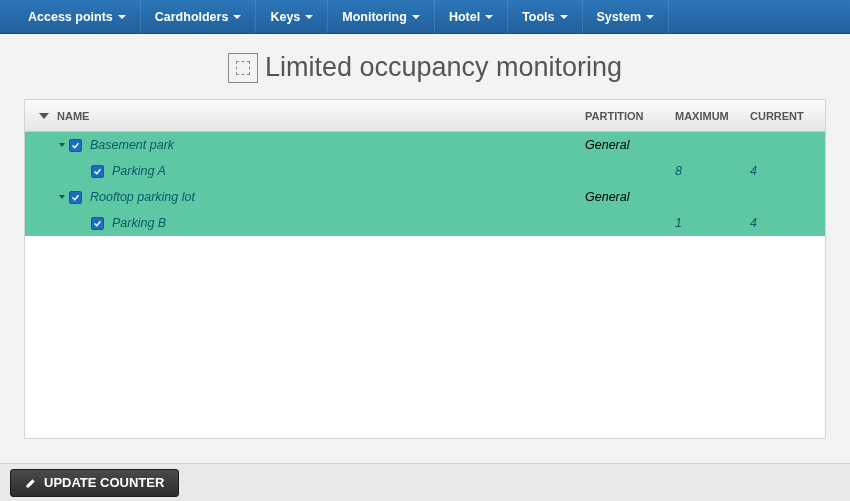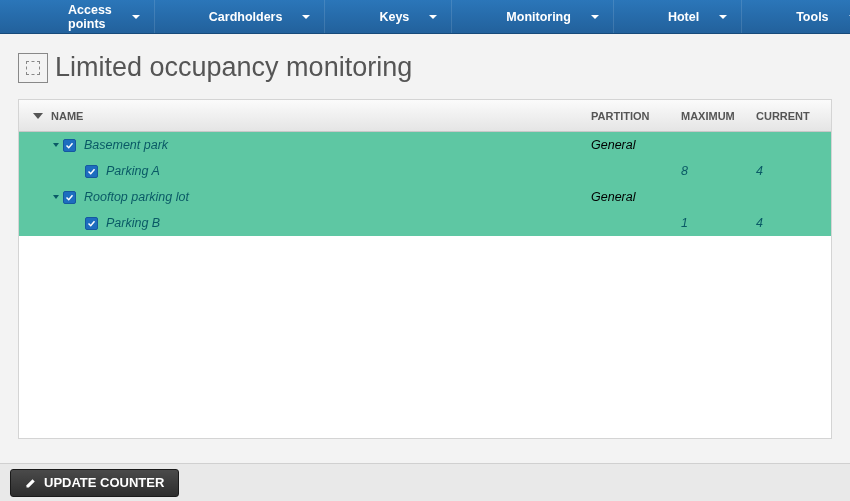--- a/index.html
+++ b/index.html
@@ -1,28 +1,28 @@
 <!DOCTYPE html>
 <html><head>
 <meta charset="utf-8">
 <style>
   * { box-sizing: border-box; margin: 0; padding: 0; }
   html, body { width: 850px; height: 501px; font-family: Arial, Helvetica, sans-serif; background: #f3f3f3; overflow: hidden; }
   
   .topnav { background: linear-gradient(#2b76b9, #22619c); height: 34px; display:flex; align-items:center; border-bottom:1px solid #174a7a; }
-  .topnav .item { color:#fff; font-size:12.5px; font-weight:bold; padding:12px 14px; height:100%; display:flex; align-items:center; gap:20px; cursor:pointer; border-right:1px solid rgba(255,255,255,0.12);margin-left:40px;}
+  .topnav .item { color:#fff; font-size:12.5px; font-weight:bold; padding:12px 14px; height:100%; display:flex; align-items:center; gap:5px; cursor:pointer; border-right:1px solid rgba(255,255,255,0.12);}
   .topnav .item:first-child{padding-left:28px;}
   .chevdown { width:0; height:0; border-left:4px solid transparent; border-right:4px solid transparent; border-top:4px solid #fff; display:inline-block;}
   
-  .page-head { display:flex; align-items:center; gap:7px; padding:18px 18px 16px 18px; background:#f3f3f3;}
+  .page-head { display:flex; align-items:center; gap:7px; padding:18px 18px 16px 18px; background:#f3f3f3;justify-content:center;}
   .page-head h1 { font-size:27px; font-weight:normal; color:#555;}
   .title-icon { width:30px; height:30px; border:1.5px solid #888; display:flex; align-items:center; justify-content:center;}
   .title-icon .inner{ width:14px; height:14px; border:1.5px dashed #888;}
   
-  .panel { margin:0 18px; background:#fff; border:1px solid #d4d4d4; height:340px;}
+  .panel { margin:0 24px; background:#fff; border:1px solid #d4d4d4; height:340px;}
   .thead { height:32px; background:linear-gradient(#fbfbfb,#e5e5e5); border-bottom:1px solid #c8c8c8; display:flex; align-items:center; font-size:11px; font-weight:bold; color:#555;}
   .thead .col-name { flex:1; display:flex; align-items:center; gap:8px; padding-left:14px;}
   .thead .sort-chev { width:0; height:0; border-left:5px solid transparent; border-right:5px solid transparent; border-top:6px solid #555;}
   .col-part { width:90px; text-align:left;}
   .col-max { width:75px; text-align:left;}
   .col-cur { width:75px; text-align:left;}
   .row { height:26px; display:flex; align-items:center; font-size:12.5px; color:#0a5a66; background:#5ec7a3;font-style:italic;}
   .row .cell-name { flex:1; display:flex; align-items:center;}
   .row .col-part { color:#000000;}
   .row .col-max, .row .col-cur { color:#0a5a66;}

